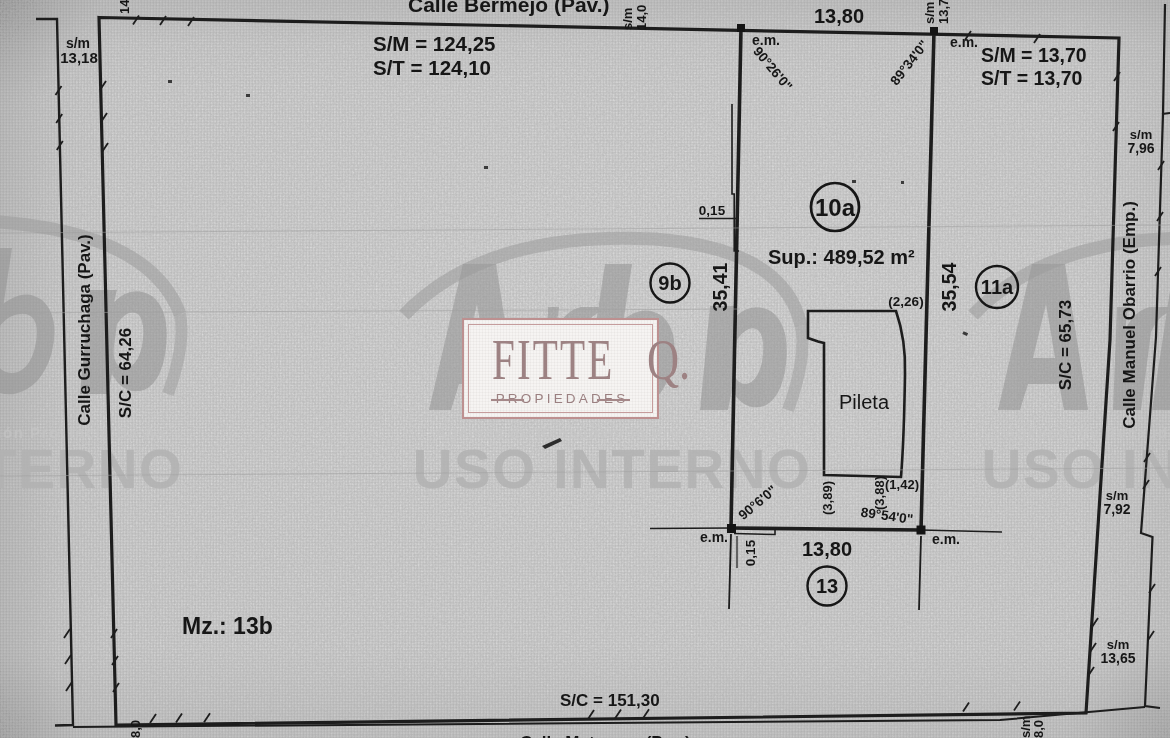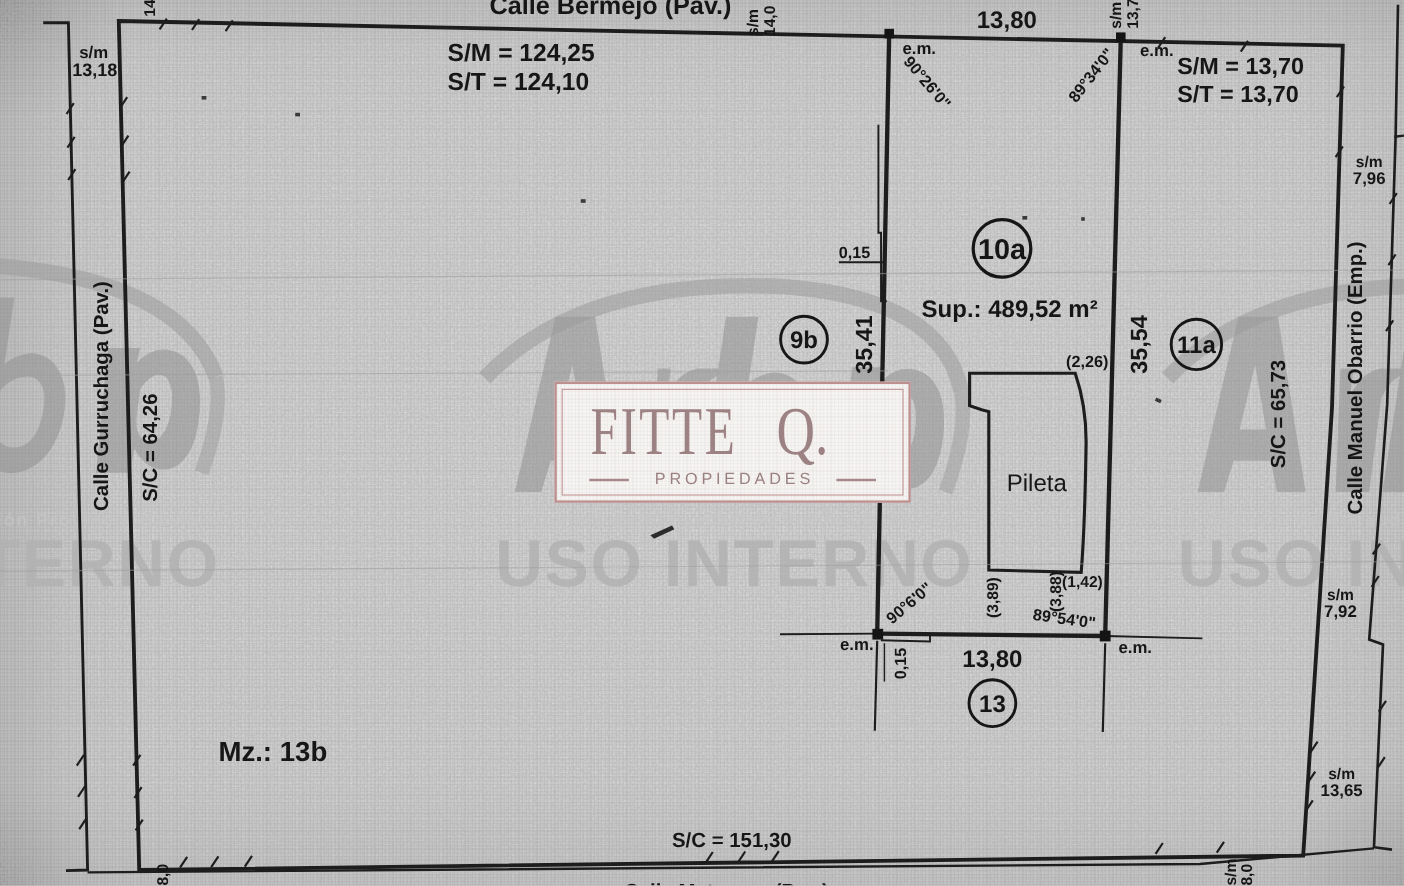--- a/index.html
+++ b/index.html
@@ -282,21 +282,21 @@
 
       <text transform="rotate(-90 140 738)" x="140" y="738" font-size="13">8,0</text>
 
       <text transform="rotate(-90 1030 738)" x="1030" y="738" font-size="13">s/m</text>
       <text transform="rotate(-90 1043 738)" x="1043" y="738" font-size="13">8,0</text>
 
       <text x="520" y="748" font-size="17">Calle Maturana (Pav.)</text>
     </g>
   </svg>
 
-  <div id="logo" style="position:absolute;left:462px;top:318px;width:297px;height:101px;
+  <div id="logo" style="position:absolute;left:462px;top:318px;width:197px;height:101px;
        background:
    repeating-linear-gradient(90deg, rgba(120,110,110,0.05) 0 1px, rgba(255,255,255,0.04) 1px 2px, rgba(0,0,0,0.0) 2px 3px),
    repeating-linear-gradient(0deg, rgba(120,110,110,0.05) 0 1px, rgba(255,255,255,0.04) 1px 2px, rgba(0,0,0,0.0) 2px 3px),
    #f6f4f2;border:2.5px solid #bd9090;box-sizing:border-box;padding-left:28px;">
     <div style="position:absolute;inset:4px;border:1px solid #c59c9c;"></div>
 
     <div style="position:absolute;left:28px;top:11px;font-family:'Liberation Serif',serif;
          font-size:57px;font-weight:400;color:#9d8283;letter-spacing:3px;line-height:1;
          transform:scaleX(0.72);transform-origin:0 0;white-space:nowrap;">FITTE</div>
 

